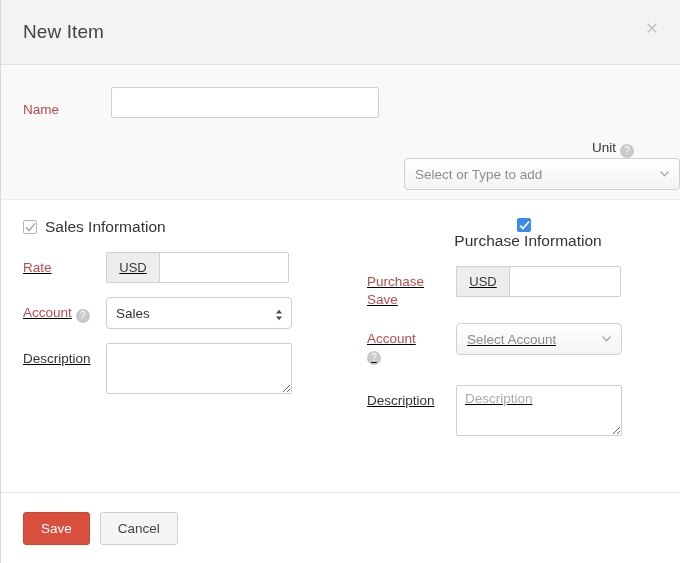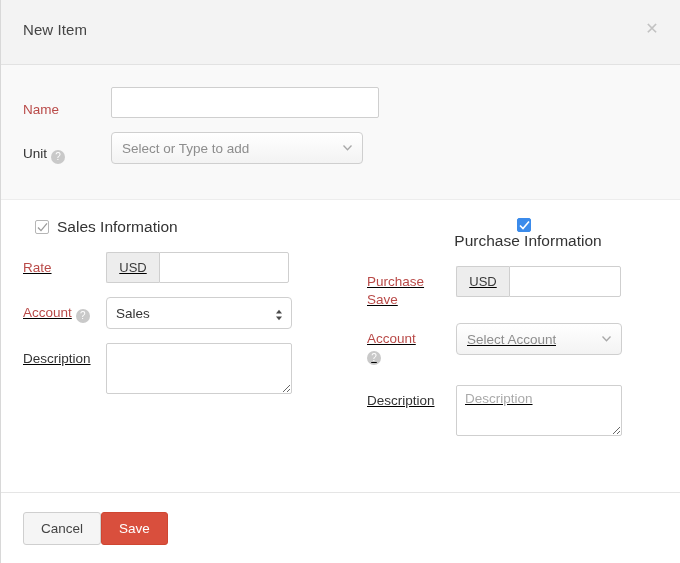--- a/index.html
+++ b/index.html
@@ -21,21 +21,21 @@
   
   .modal-header {
     height: 65px;
     background: #f3f3f3;
     border-bottom: 1px solid #e2e2e2;
     position: relative;
   }
   .modal-title {
     position: absolute;
     left: 22px; top: 21px;
-    font-size: 15px;
+    font-size: 19px;
     color: #444444;
     font-weight: 400;
     letter-spacing: .1px;
   }
   .close-btn {
     position: absolute;
     right: 18px; top: 19px;
     width: 20px; height: 20px;
     line-height: 20px;
     text-align: center;
@@ -50,21 +50,21 @@
     background: #f9f9f9;
     border-bottom: 1px solid #ededed;
     padding: 22px 0 24px 0;
     height: 135px;
   }
   .frow {
     display: flex;
     align-items: flex-end;
     margin-bottom: 14px;
   }
-  .frow:last-child { margin-bottom: 0; }
+  .frow:last-child { margin-bottom: 0; flex-direction: column; }
   .flabel {
     width: 110px;
     padding-left: 22px;
     padding-top: 7px;
     font-size: 13.5px;
     color: #333333;
     line-height: 17px;
   }
   .flabel.req { color: #b94a48; }
   .help-icon {
@@ -90,21 +90,21 @@
     border-radius: 2px;
     font-size: 13.5px;
     color: #333;
     padding: 0 8px;
     outline: none;
     font-family: "Liberation Sans", sans-serif;
   }
 
   
   .fake-select {
-    width: 252px; height: 32px;
+    width: 276px; height: 32px;
     border: 1px solid #cfcfcf;
     border-radius: 4px;
     background: linear-gradient(#ffffff, #f3f3f3);
     position: relative;
     cursor: pointer;
     display: flex;
     align-items: center;
   }
   .fake-select .ph {
     padding-left: 10px;
@@ -194,21 +194,21 @@
     border-bottom: 1px solid #e5e5e5;
   }
   .col { position: absolute; top: 0; }
   .col-left  { left: 0;    width: 355px; }
   .col-right { left: 355px; width: 325px; }
 
   .section-head {
     display: flex;
     align-items: center;
     padding-top: 18px;
-    padding-left: 34px;
+    padding-left: 22px;
   }
   .col-right .section-head { padding-left: 11px; flex-direction: column; }
   .section-head .sec-title {
     font-size: 15.5px;
     color: #333333;
     margin-left: 8px;
   }
 
   .cb-grey {
     width: 14px; height: 14px;
@@ -424,17 +424,17 @@
           </div>
           <textarea class="ta" style="width: 166px; height: 51px;" placeholder="Description"></textarea>
         </div>
 
       </div>
     </div>
 
   </div>
 
   <div class="footer">
+    <button class="btn btn-save">Save</button>
     <button class="btn btn-cancel">Cancel</button>
-    <button class="btn btn-save">Save</button>
   </div>
 
 </div>
 
 </body></html>

